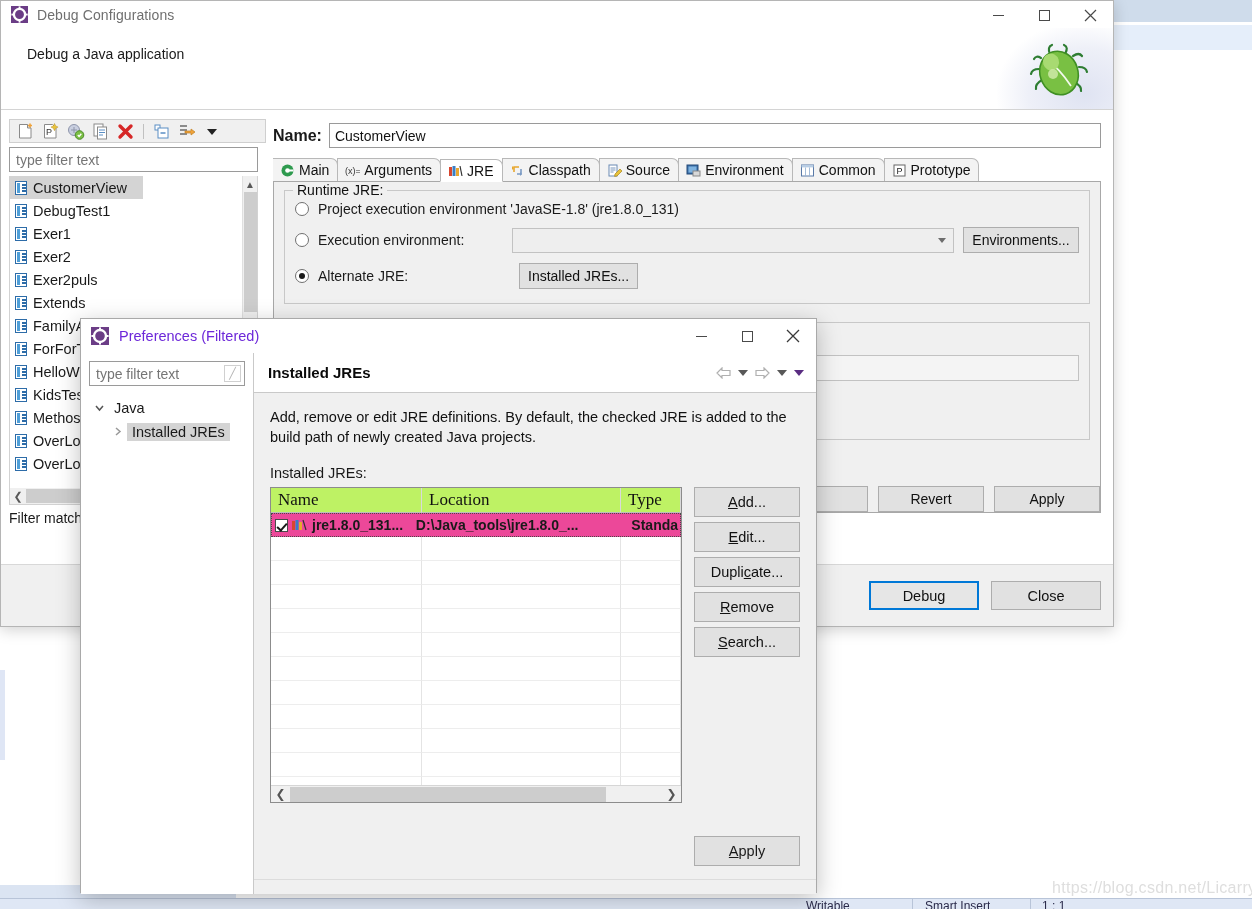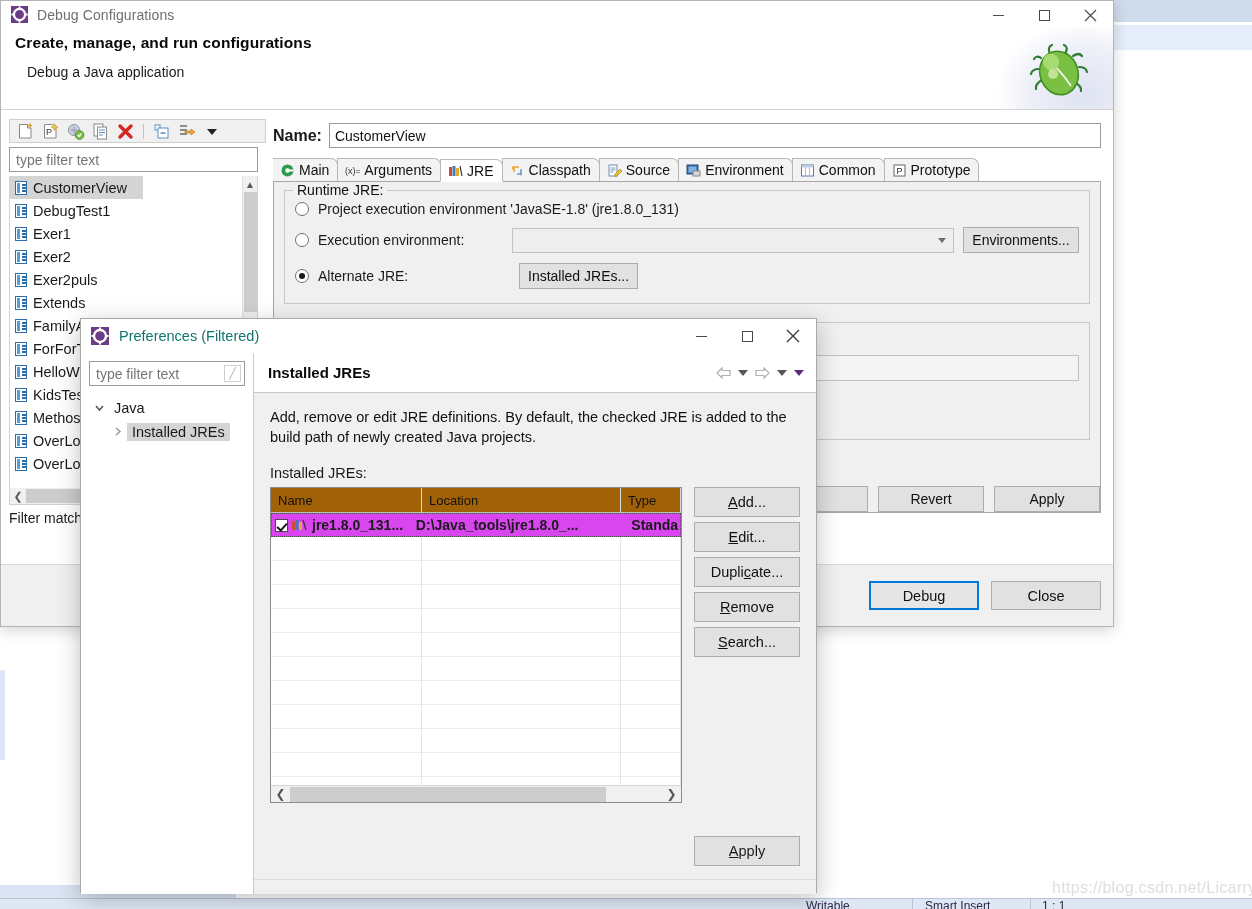--- a/index.html
+++ b/index.html
@@ -218,21 +218,21 @@
   
   #dlg-prefs {
     position:absolute; left:80px; top:318px; width:737px; height:575px;
     background:#f0f0f0; border:1px solid #a9a9a9;
     box-shadow: 0 6px 22px rgba(0,0,0,0.25);
   }
   #prefs-title {
     position:relative; height:34px; background:#ffffff;
     display:flex; align-items:center; padding-left:10px;
   }
-  #prefs-title .ttl { font-size:14.5px; color:#0f766e; margin-left:10px;text-align:center; }
+  #prefs-title .ttl { font-size:14.5px; color:#6d28d9; margin-left:10px;text-align:center; }
   #prefs-body { display:flex; height:541px; background:#ffffff; }
   #prefs-left {
     width:181px; background:#ffffff; padding:8px 8px 0 8px;
     border-right:1px solid #c9c9c9;
   }
   #prefs-filter-wrap { position:relative; }
   #prefs-filter {
     width:100%; height:25px; border:1px solid #9a9a9a; background:#ffffff;
     padding:0 24px 0 6px; font-size:14px; color:#5b5b5b; outline:none;
     font-family:"Liberation Sans",sans-serif;
@@ -266,26 +266,26 @@
   .pdesc { font-size:14.5px; line-height:20px; color:#111; }
   .plabel { font-size:14.5px; margin-top:18px; }
 
   #jre-table-area { display:flex; gap:12px; margin-top:6px; }
   #jre-table {
     width:412px; height:316px; border:1px solid #8c8c8c; background:#ffffff;
     position:relative; overflow:hidden;
   }
   #jre-head { display:flex; height:25px; background:#ffffff; }
   #jre-head .th {
-    font-size:13px; display:flex; align-items:center; padding-left:7px;
+    font-size:17px; display:flex; align-items:center; padding-left:7px;
     border-right:1px solid #d9d9d9; border-bottom:1px solid #bdbdbd;
-    background:#a16207; color:#111;
+    background:#bef264; color:#111;font-family:Liberation Serif, serif;
   }
   .row-sel {
-    display:flex; height:24px; background:#d946ef; align-items:center;
+    display:flex; height:24px; background:#ec4899; align-items:center;
     outline:1px dotted #4a4a4a; outline-offset:-1px; font-weight:bold; font-size:14px;
   }
   .row-sel .cell { display:flex; align-items:center; padding-left:6px; overflow:hidden; white-space:nowrap; }
   .chk {
     width:13px; height:13px; border:1px solid #4a4a4a; background:#fff;
     position:relative; flex:0 0 auto; margin-left:4px;
   }
   .chk:after {
     content:''; position:absolute; left:3px; top:1px; width:4px; height:8px;
     border:solid #1a1a1a; border-width:0 2px 2px 0; transform:rotate(42deg);
@@ -359,21 +359,20 @@
           <div class="max-glyph"></div>
         </div>
       <div class="win-ctrl close" style="right:0px;">
         <svg width="13" height="13" viewBox="0 0 13 13">
             <path d="M1 1 L12 12 M12 1 L1 12" stroke="#4a4a4a" stroke-width="1.2" fill="none"></path>
           </svg>
       </div>
     </div>
 
     <div class="hdr-band">
-      <div class="hdr-title">Create, manage, and run configurations</div>
       <div class="hdr-sub">Debug a Java application</div>
       <div class="hdr-art">
         <svg class="bug" viewBox="0 0 64 64">
           <g stroke="#2e7d32" stroke-width="2.2" fill="none" stroke-linecap="round">
             <path d="M14 16 Q9 13 7 17"></path>
               <path d="M12 27 Q5 27 4 32"></path>
               <path d="M15 38 Q8 42 9 47"></path>
             <path d="M46 14 Q52 10 55 14"></path>
               <path d="M52 25 Q59 25 60 30"></path>
               <path d="M47 40 Q55 44 54 49"></path>

